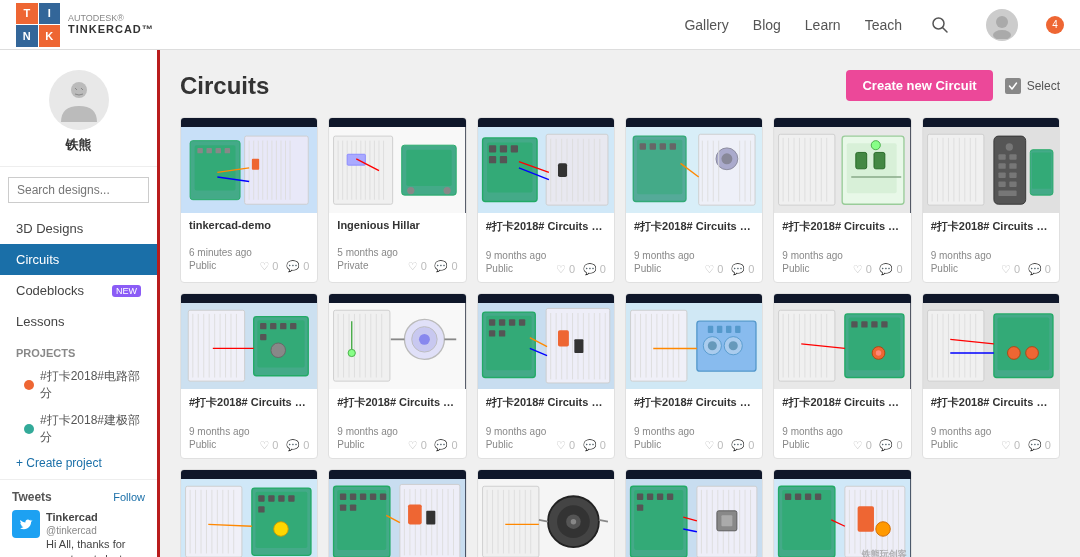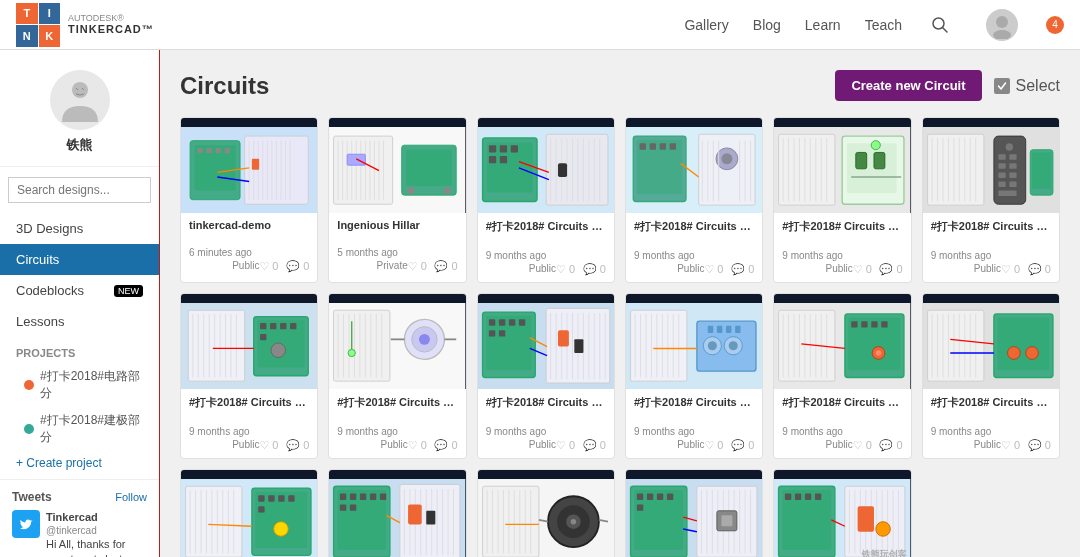--- a/index.html
+++ b/index.html
@@ -45,69 +45,69 @@
     .header-avatar { width: 32px; height: 32px; border-radius: 50%; background: #ccc; overflow: hidden; display: flex; align-items: center; justify-content: center; cursor: pointer; margin-left: 8px; }
     .notification-badge { background: #e63; color: #fff; border-radius: 50%; width: 18px; height: 18px; font-size: 10px; display: flex; align-items: center; justify-content: center; margin-left: 4px; }
 
     
     .layout { display: flex; margin-top: 50px; height: 507px; }
 
     
     .sidebar {
       width: 160px;
       background: #fff;
-      border-right: 1px solid #b91c1c;
+      border-right: 3px solid #b91c1c;
       padding: 12px 0;
       flex-shrink: 0;
       overflow-y: auto;
     }
     .sidebar-avatar-area { display: flex; flex-direction: column; align-items: center; padding: 8px 0 12px; border-bottom: 1px solid #eee; }
     .sidebar-avatar { width: 60px; height: 60px; border-radius: 50%; background: #e8e8e8; display: flex; align-items: center; justify-content: center; overflow: hidden; }
     .sidebar-username { font-size: 13px; font-weight: bold; margin-top: 6px; color: #333; }
     .sidebar-search { margin: 10px 8px; }
     .sidebar-search input { width: 100%; padding: 5px 8px; border: 1px solid #ccc; border-radius: 0; font-size: 12px; color: #888; }
     .sidebar-nav-item { padding: 8px 16px; cursor: pointer; font-size: 13px; color: #444; display: flex; align-items: center; gap: 6px; }
     .sidebar-nav-item.active { background: #1a6fa8; color: #fff; }
-    .sidebar-nav-item .new-badge { background: #000000; color: #fff; font-size: 9px; padding: 1px 4px; border-radius: 3px; margin-left: auto; }
+    .sidebar-nav-item .new-badge { background: #8b5cf6; color: #fff; font-size: 9px; padding: 1px 4px; border-radius: 3px; margin-left: auto; }
     .sidebar-section-title { font-size: 11px; font-weight: bold; color: #888; padding: 10px 16px 4px; text-transform: uppercase; }
     .sidebar-project-item { padding: 5px 16px 5px 24px; font-size: 12px; color: #555; display: flex; align-items: center; gap: 6px; cursor: pointer; }
     .sidebar-project-item .dot { width: 10px; height: 10px; border-radius: 50%; background: #e63; flex-shrink: 0; }
     .sidebar-project-item .dot2 { background: #3a9; }
     .create-project { padding: 5px 16px; font-size: 12px; color: #1a6fa8; cursor: pointer; display: flex; align-items: center; gap: 4px; }
     .sidebar-tweets { padding: 10px 12px; border-top: 1px solid #eee; margin-top: 4px; }
     .tweets-header { display: flex; justify-content: space-between; align-items: center; margin-bottom: 6px; }
     .tweets-title { font-size: 12px; font-weight: bold; color: #555; }
     .tweets-follow { font-size: 11px; color: #1a6fa8; cursor: pointer; }
     .tweet-item { display: flex; gap: 6px; margin-bottom: 8px; }
     .tweet-avatar { width: 28px; height: 28px; border-radius: 4px; flex-shrink: 0; }
     .tweet-content { font-size: 11px; color: #444; line-height: 1.3; }
     .tweet-user { font-weight: bold; font-size: 11px; }
     .tweet-handle { color: #888; font-size: 10px; }
 
     
     .main-content { flex: 1; padding: 20px; overflow-y: auto; background: #f0f0f0; }
     .page-header { display: flex; align-items: center; justify-content: space-between; margin-bottom: 16px; }
     .page-title { font-size: 24px; font-weight: bold; color: #333; }
     .page-actions { display: flex; align-items: center; gap: 12px; }
-    .btn-create { background: #701a75; color: #fff; border: none; padding: 8px 16px; border-radius: 4px; font-size: 13px; cursor: pointer; font-weight: bold; }
-    .select-checkbox-area { display: flex; align-items: center; gap: 6px; font-size: 16px; color: #555; cursor: pointer; }
+    .btn-create { background: #ec4899; color: #fff; border: none; padding: 8px 16px; border-radius: 4px; font-size: 13px; cursor: pointer; font-weight: bold; }
+    .select-checkbox-area { display: flex; align-items: center; gap: 6px; font-size: 12px; color: #555; cursor: pointer; }
     .select-checkbox { width: 16px; height: 16px; border: 2px solid #888; border-radius: 2px; display: flex; align-items: center; justify-content: center; background: #888; }
     .select-checkbox svg { width: 10px; height: 10px; }
 
     
     .cards-grid { display: grid; grid-template-columns: repeat(6, 1fr); gap: 10px; }
     .card { background: #fff; border-radius: 4px; overflow: hidden; cursor: pointer; border: 1px solid #e0e0e0; }
     .card-thumb { width: 100%; height: 95px; background: #0f172a; display: flex; align-items: flex-end; justify-content: center; position: relative; overflow: hidden; font-weight: bold; }
     .card-info { padding: 6px 8px; }
     .card-name { font-size: 11px; font-weight: bold; color: #333; white-space: nowrap; overflow: hidden; text-overflow: ellipsis; }
     .card-meta { font-size: 10px; color: #888; margin-top: 16px; }
     .card-privacy { font-size: 10px; color: #888; }
     .card-actions { display: flex; align-items: center; gap: 8px; margin-top: 2px; }
     .card-action-icon { font-size: 11px; color: #bbb; display: flex; align-items: center; gap: 2px; }
-    .card-privacy-row { display: flex; justify-content: flex-end; align-items: center; }
+    .card-privacy-row { display: flex; justify-content: space-between; align-items: center; }
 
     .watermark { position: absolute; bottom: 4px; right: 4px; font-size: 9px; color: rgba(150,150,150,0.7); }
   </style>
 </head>
 <body>
 
 <header class="header">
   <div class="header-logo">
     <div class="logo-box">
       <div class="logo-cell logo-t">T</div>

